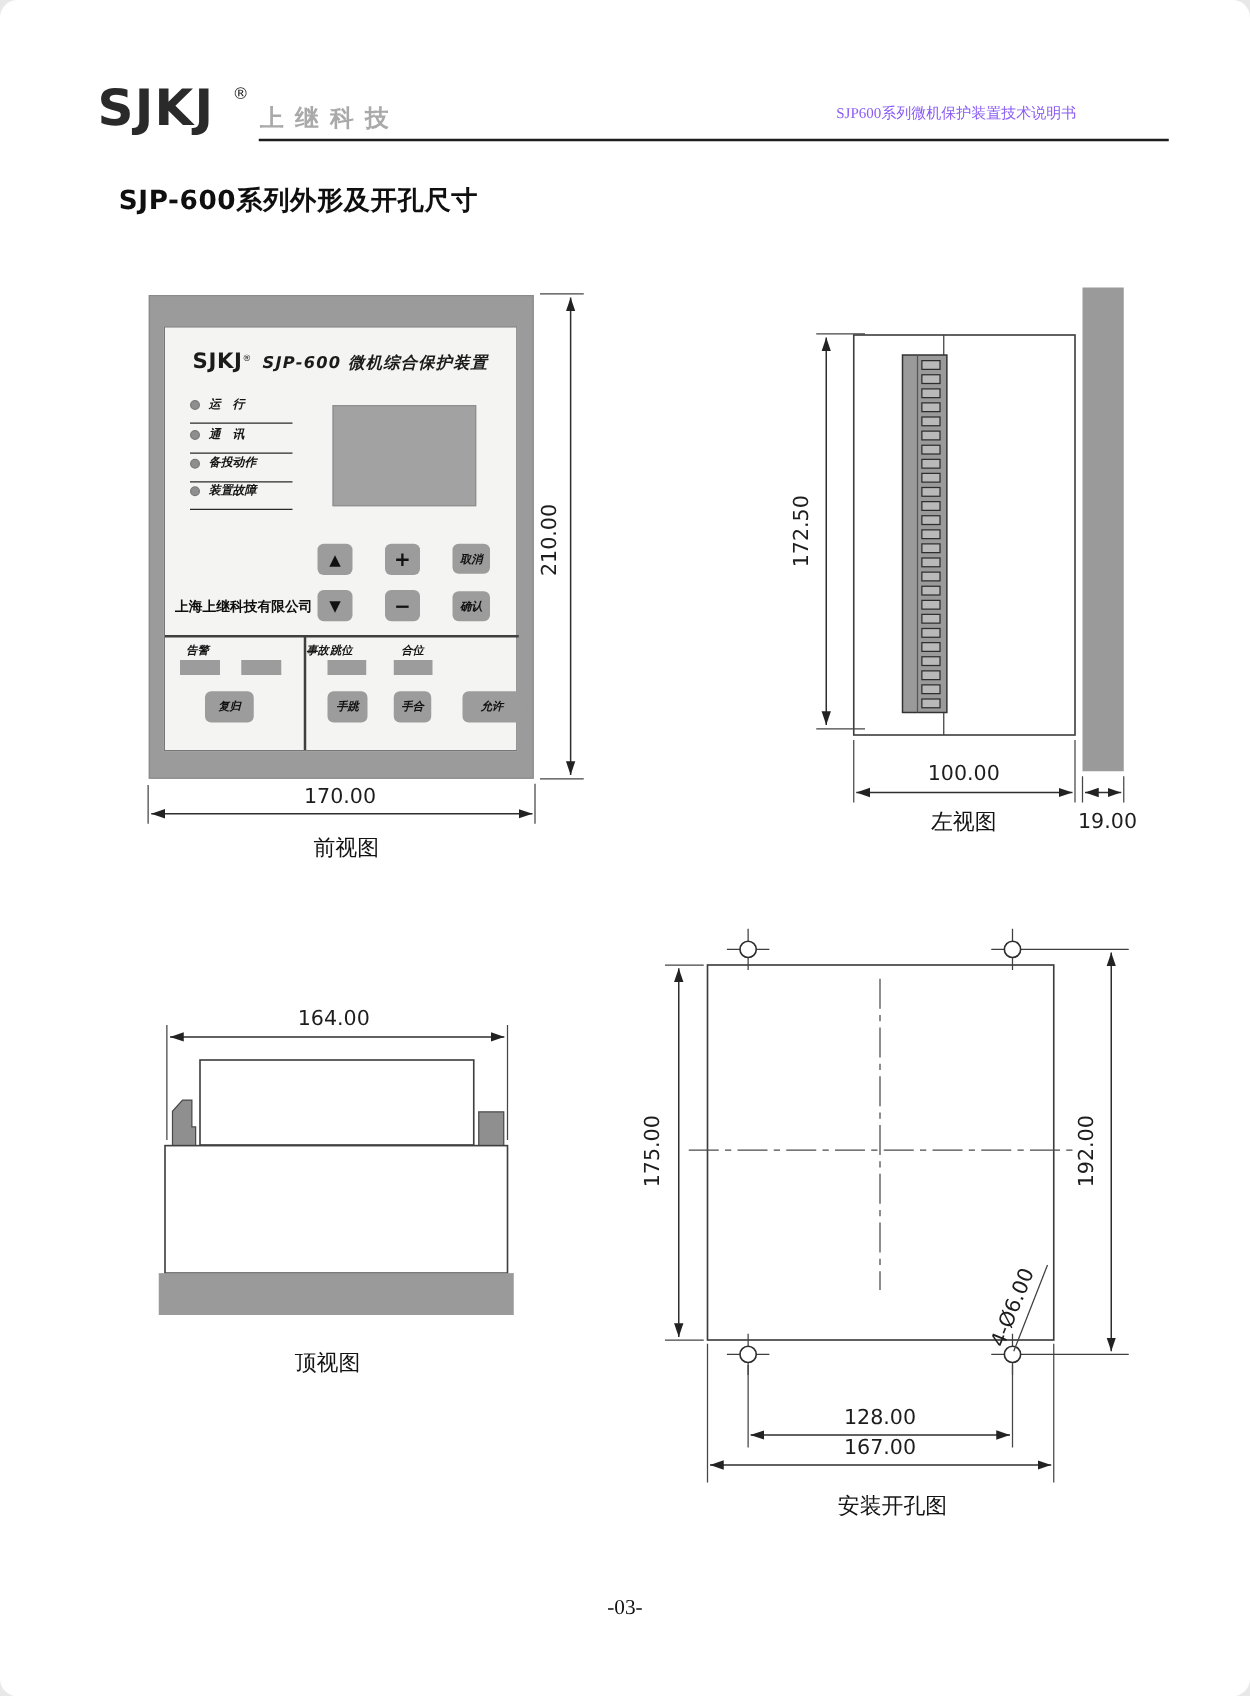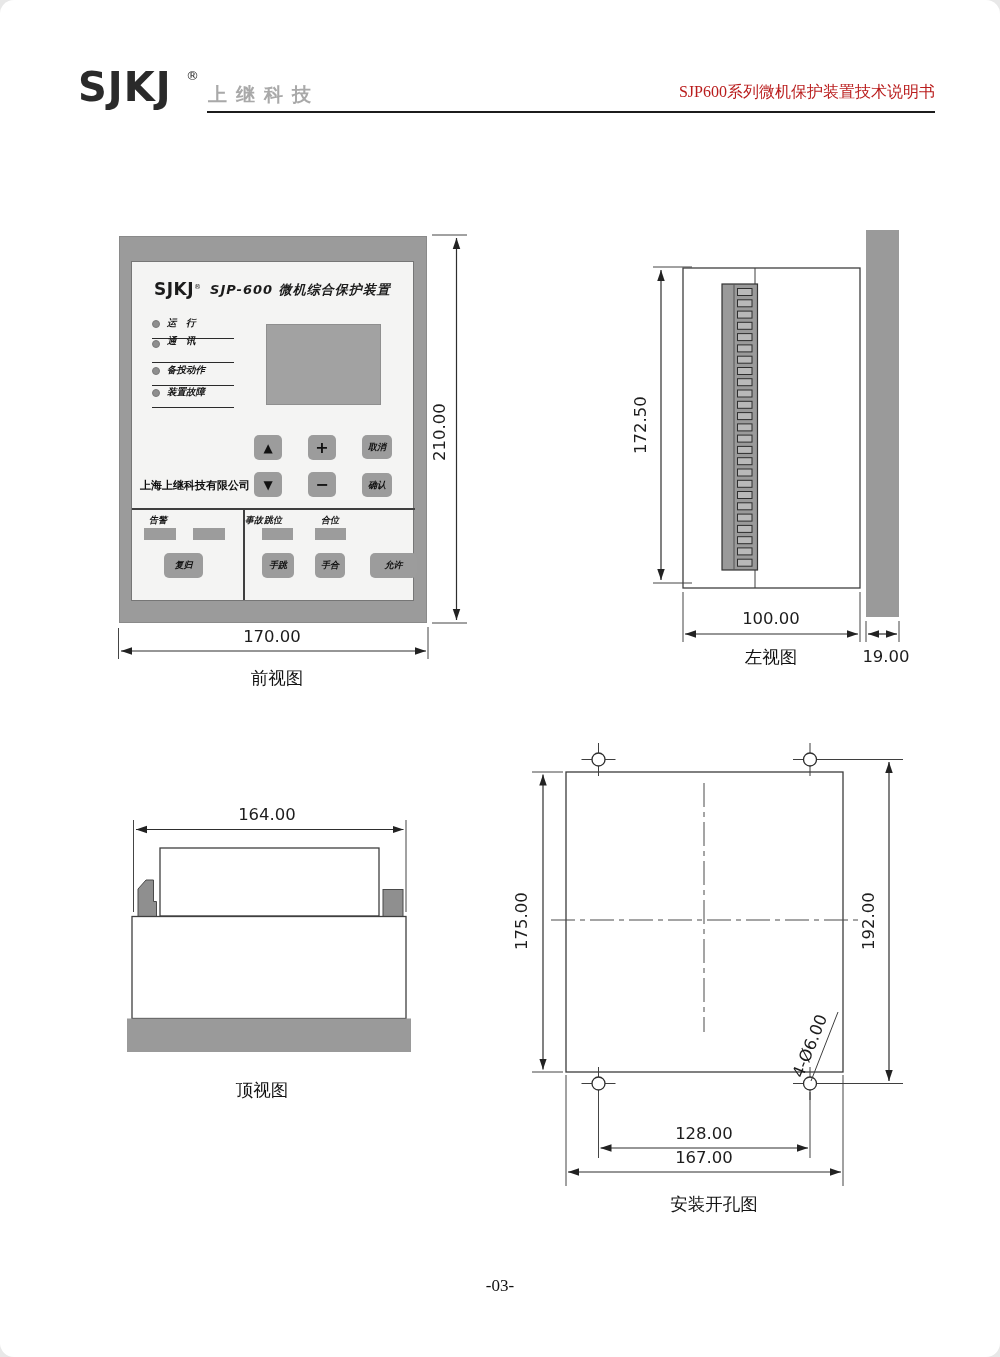--- a/index.html
+++ b/index.html
@@ -6,22 +6,22 @@
   body { background:#e8e8e8; font-family:"DejaVu Sans","Liberation Sans",sans-serif; }
   .page { position:relative; width:1000px; height:1357px; background:#ffffff; margin:0 auto; overflow:hidden;border-radius:14px; }
 
   
   .logo-main { position:absolute; left:78px; top:64px; font-size:40px; font-weight:900;
                color:#2a2a2a; letter-spacing:1px; font-family:"DejaVu Sans",sans-serif; }
   .logo-reg  { position:absolute; left:186px; top:68px; font-size:13px; color:#2a2a2a; }
   .brand-cn  { position:absolute; left:208px; top:82px; font-size:19px; font-weight:bold;
                color:#a9a9a9; letter-spacing:9px; }
   .header-rule { position:absolute; left:207px; top:111px; width:728px; border-top:2px solid #1c1c1c; }
-  .doc-title { position:absolute; left:595px; top:82px; width:340px; text-align:right;
-               font-family:"Liberation Serif","DejaVu Serif",serif; font-size:16px; color:#b91c1c; }
+  .doc-title { position:absolute; left:595px; top:82px; width:340px; text-align:center;
+               font-family:"Liberation Serif","DejaVu Serif",serif; font-size:12px; color:#8b5cf6; }
   .section-title { position:absolute; left:95px; top:146px; font-size:21px; font-weight:bold;
                color:#0f0f0f; letter-spacing:0.5px; }
   .page-num { position:absolute; left:0; top:1276px; width:100%; text-align:center;
               font-family:"Liberation Serif","DejaVu Serif",serif; font-size:17px; color:#111; }
 
   
   .device { position:absolute; left:119px; top:236px; width:308px; height:387px;
             background:#9b9b9b; border:1px solid #8a8a8a; }
   .device-panel { position:absolute; left:11px; top:24px; width:283px; height:340px;
             background:#f4f4f3; border:1px solid #767676; }
@@ -66,35 +66,36 @@
 <body>
 
 <div class="page">
 
   <div class="logo-main">SJKJ</div>
   <div class="logo-reg">®</div>
   <div class="brand-cn">上继科技</div>
   <div class="header-rule"></div>
   <div class="doc-title">SJP600系列微机保护装置技术说明书</div>
 
+  <div class="section-title">SJP-600系列外形及开孔尺寸</div>
 
   <div class="device">
     <div class="device-panel">
 
       <div class="dev-brand">
         <span class="dev-logo">SJKJ</span>
         <span class="dev-reg">®</span>
         <span class="dev-title">SJP-600 微机综合保护装置</span>
       </div>
 
       <div class="led-row" style="top:61px;">
         <span class="led-dot"></span>
         <span class="led-label">运　行</span>
       </div>
-      <div class="led-row" style="top:85px;align-items:flex-end;">
+      <div class="led-row" style="top:85px;">
         <span class="led-dot"></span>
         <span class="led-label">通　讯</span>
       </div>
       <div class="led-row" style="top:108px;">
         <span class="led-dot"></span>
         <span class="led-label">备投动作</span>
       </div>
       <div class="led-row" style="top:130px;">
         <span class="led-dot"></span>
         <span class="led-label">装置故障</span>

